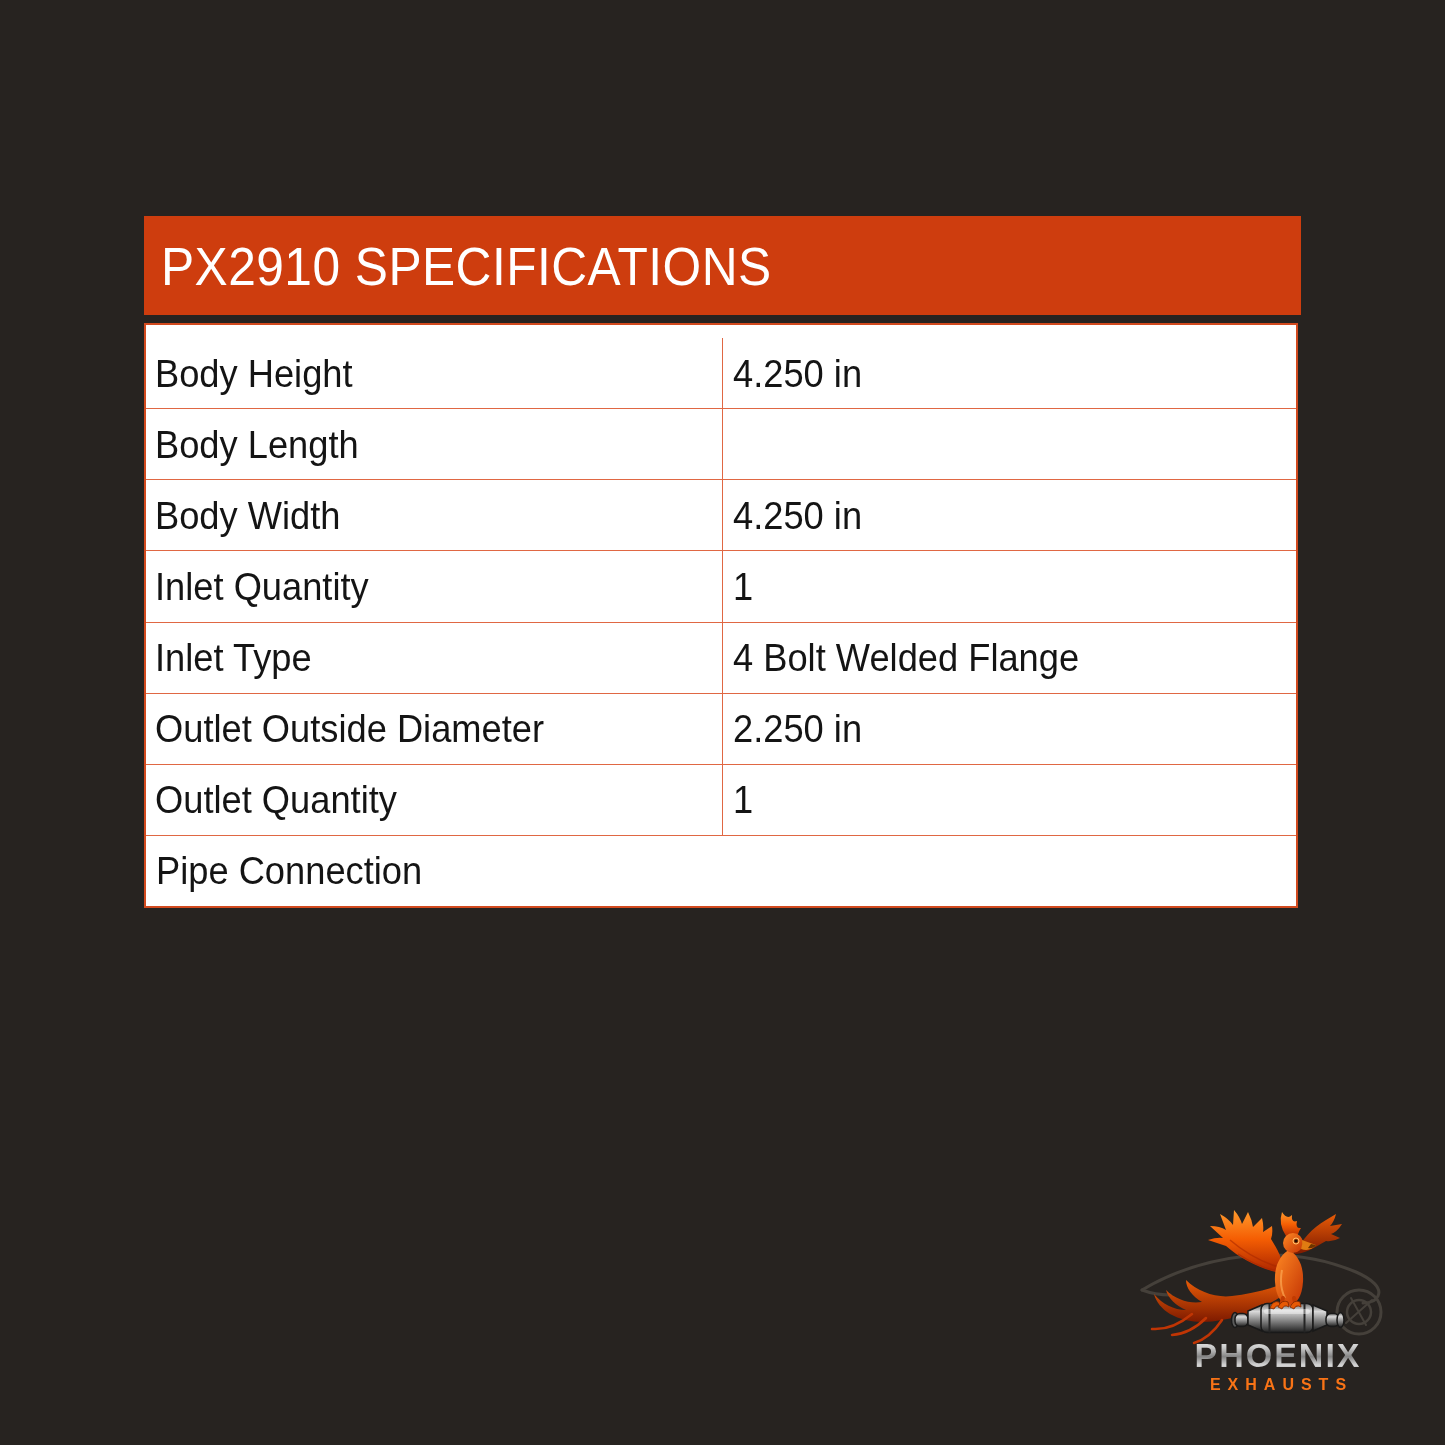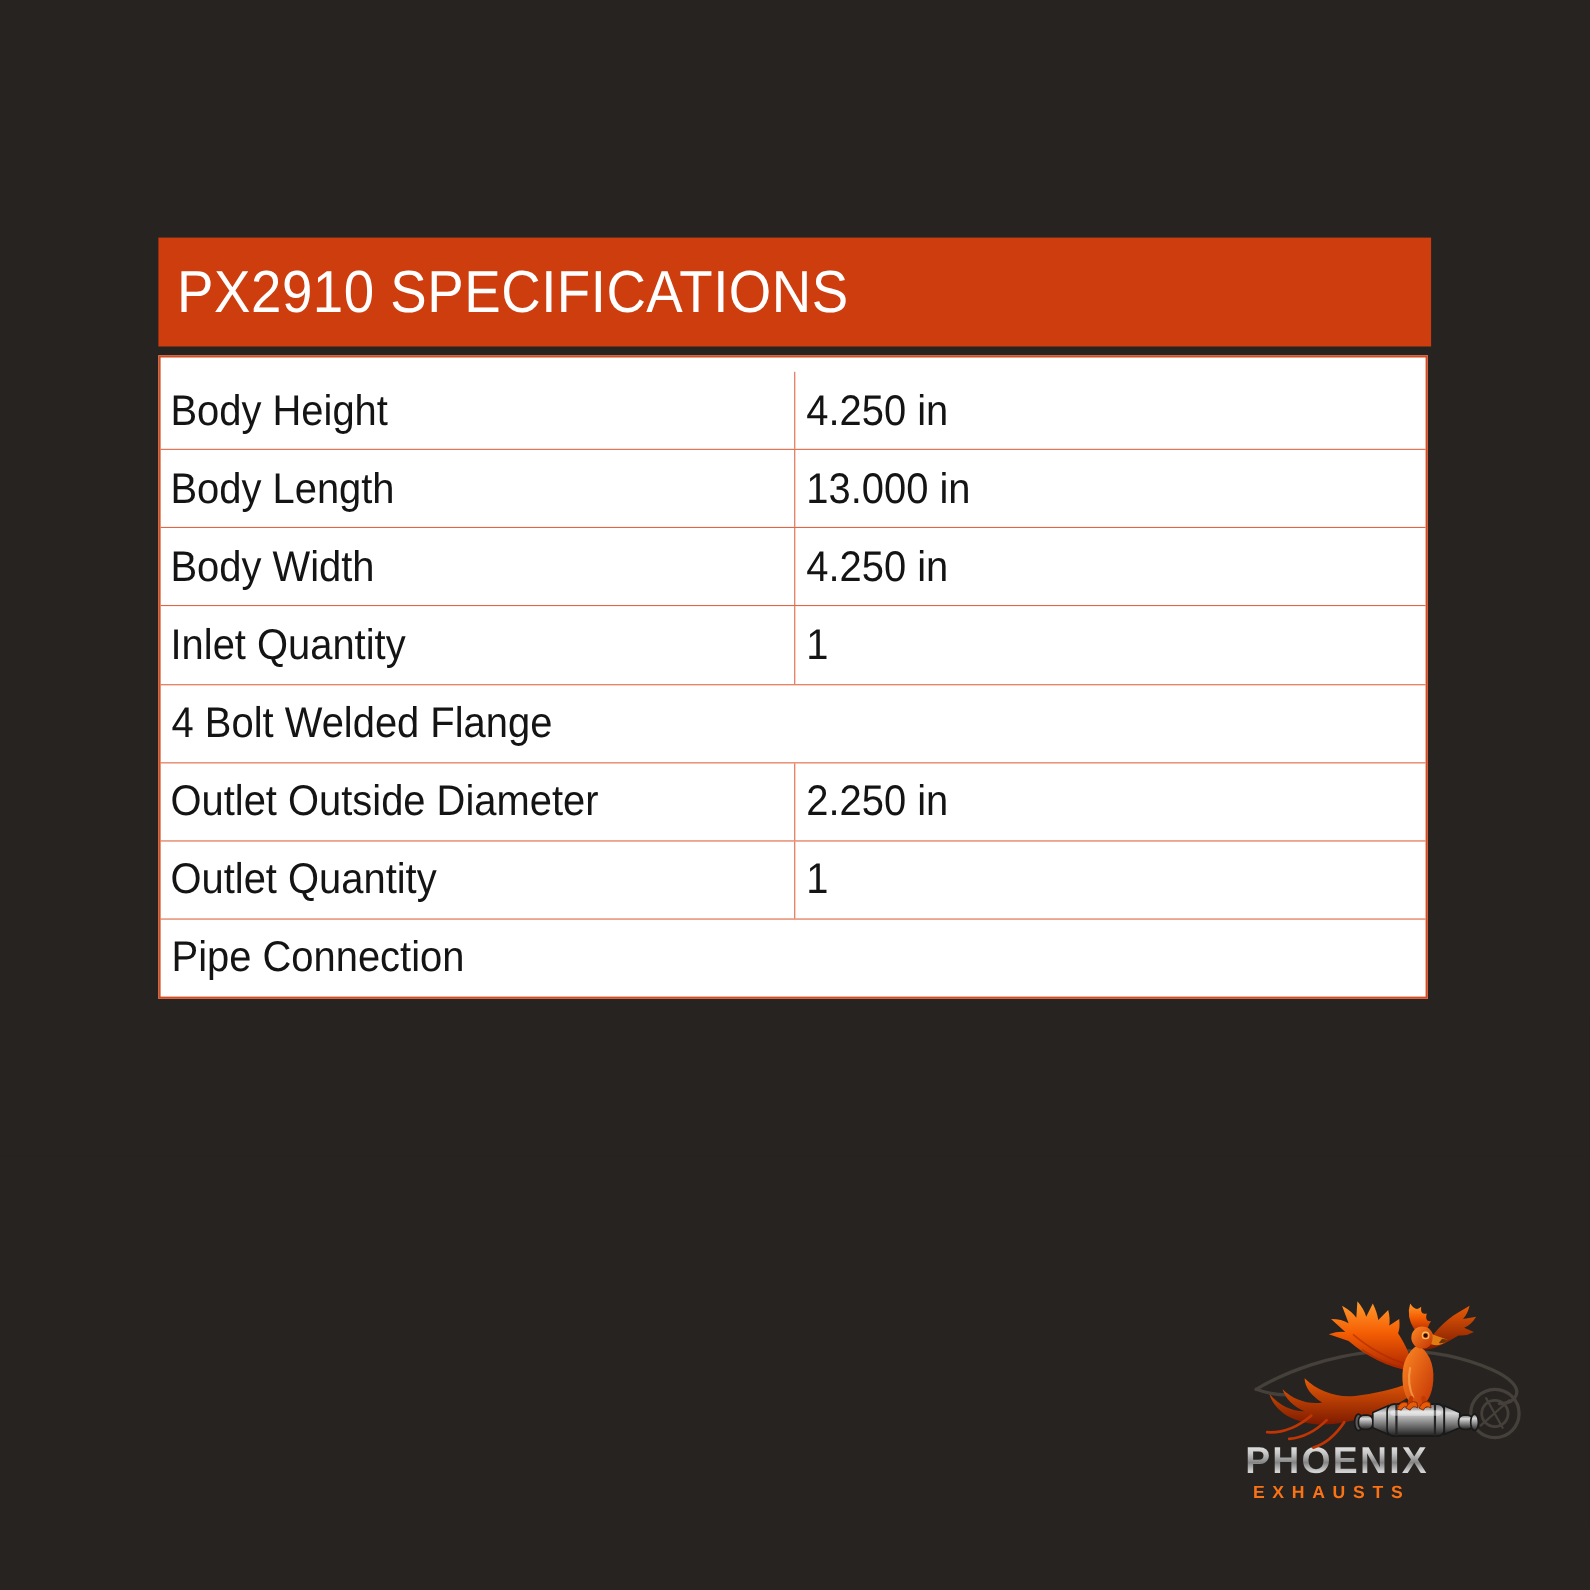--- a/index.html
+++ b/index.html
@@ -38,21 +38,22 @@
   .tcell{display:flex;align-items:center;box-sizing:border-box;overflow:hidden;}
   .tcell.c-label{width:577px;border-right:1px solid #E06743;padding-left:9px;}
   .tcell.c-value{flex:1;padding-left:10px;}
   .cell-text{
     font-size:39px;line-height:1;color:#141414;white-space:nowrap;
     transform:scaleX(0.93);transform-origin:0 55%;
   }
 
   
   .logo{
-    position:absolute;left:1132px;top:1183px;width:292px;
+    position:absolute;left:1132px;top:1210px;width:292px;
+    text-align:center;
   }
   .logo svg{display:block;margin:0 auto;}
   .brand{
     margin-top:-8px;
     font-size:34px;font-weight:700;letter-spacing:2px;line-height:1;
     color:#C3C3C3;white-space:nowrap;
   }
   @supports ((-webkit-background-clip:text) or (background-clip:text)){
     .brand{
       background:linear-gradient(180deg,#F2F2F2 0%,#C7C7C7 30%,#848484 55%,#D6D6D6 80%,#9A9A9A 100%);
@@ -80,41 +81,41 @@
           <span class="cell-text">Body Height</span>
         </div>
       <div class="tcell c-value">
           <span class="cell-text">4.250 in</span>
         </div>
     </div>
     <div class="trow">
       <div class="tcell c-label">
           <span class="cell-text">Body Length</span>
         </div>
-      <div class="tcell c-value">
-          <span class="cell-text">13.000 in</span>
-        </div>
     </div>
     <div class="trow">
       <div class="tcell c-label">
           <span class="cell-text">Body Width</span>
         </div>
       <div class="tcell c-value">
           <span class="cell-text">4.250 in</span>
         </div>
     </div>
     <div class="trow">
       <div class="tcell c-label">
           <span class="cell-text">Inlet Quantity</span>
         </div>
       <div class="tcell c-value">
           <span class="cell-text">1</span>
         </div>
     </div>
     <div class="trow">
+      <div class="tcell c-label">
+          <span class="cell-text">Inlet Type</span>
+        </div>
       <div class="tcell c-value">
           <span class="cell-text">4 Bolt Welded Flange</span>
         </div>
     </div>
     <div class="trow">
       <div class="tcell c-label">
           <span class="cell-text">Outlet Outside Diameter</span>
         </div>
       <div class="tcell c-value">
           <span class="cell-text">2.250 in</span>

